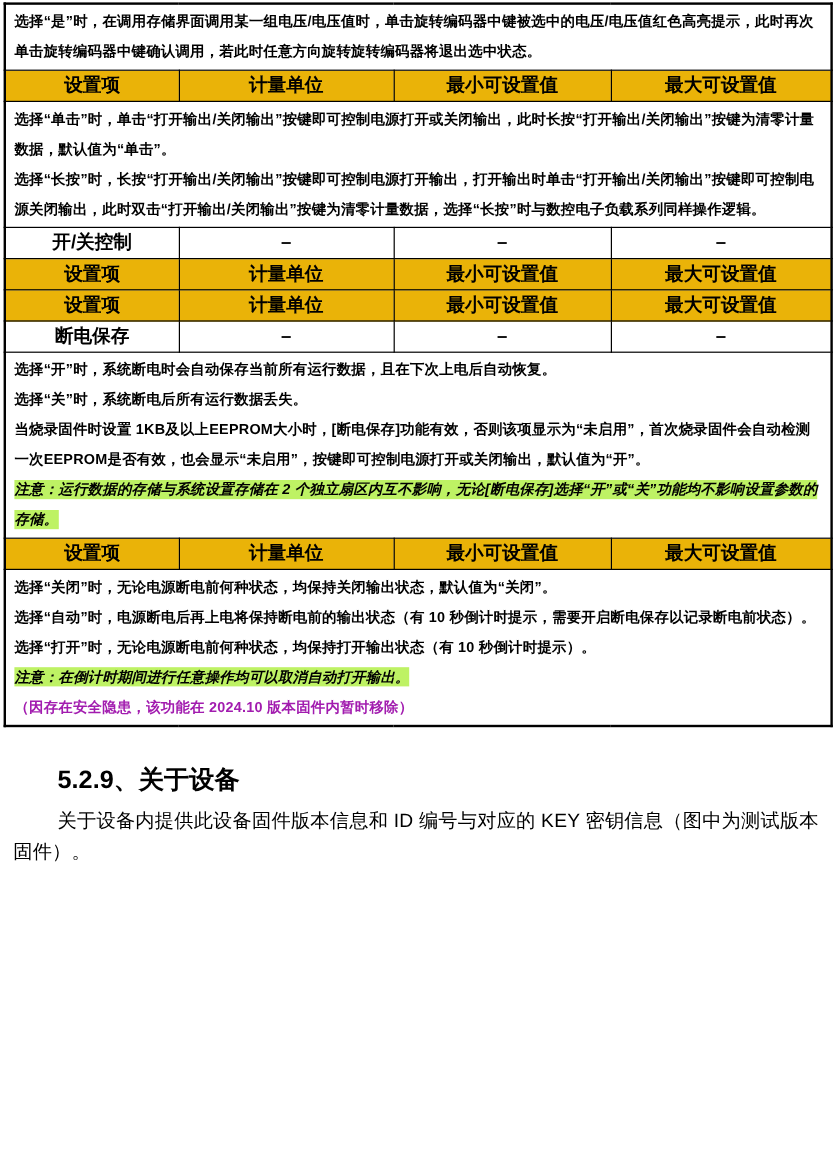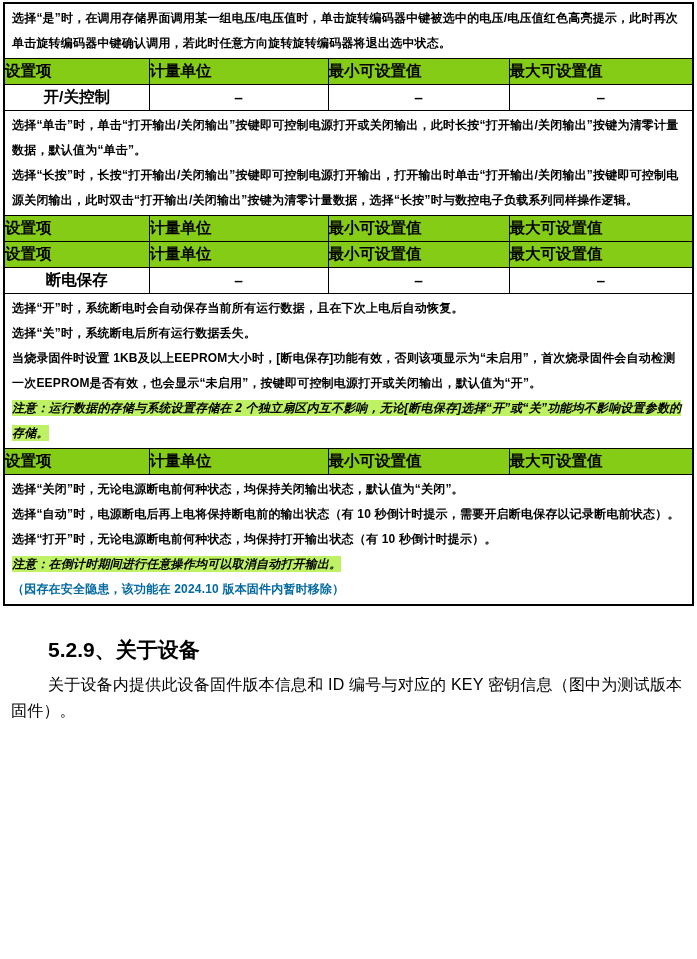--- a/index.html
+++ b/index.html
@@ -24,24 +24,24 @@
   }
   table.doc td, table.doc th{
     border:1.5px solid #000;
     vertical-align:middle;
   }
   col.c1{width:145px;}
   col.c2{width:179px;}
   col.c3{width:181px;}
   col.c4{width:auto;}
   th.hcol{
-    background:#84cc16;
+    background:#eab308;
     font-size:15.5px;
     font-weight:bold;
-    text-align:left;
+    text-align:center;
     padding:2px 0;
     height:18px;
   }
   td.item{
     text-align:center;
     font-size:15.5px;
     padding:2px 0;
     height:19px;
   }
   td.dash{
@@ -54,21 +54,21 @@
     font-size:12px;
     line-height:25px;
     letter-spacing:0.2px;
   }
   td.para p{margin:0;}
   p.note{font-style:italic;}
   p.note span.hl{
     background:#bef264;
     padding:1px 0;
   }
-  p.redline{color:#0369a1;}
+  p.redline{color:#a21caf;}
   .footer{margin-top:30px;}
   .footer .sec-title{
     margin:0 0 8px 0;
     padding-left:45px;
     font-size:21px;
     font-weight:bold;
   }
   .footer .sec-body{
     margin:0 6px 0 8px;
     text-indent:37px;
@@ -97,30 +97,30 @@
         </td>
       </tr>
 
       <tr>
         <th class="hcol">设置项</th>
         <th class="hcol">计量单位</th>
         <th class="hcol">最小可设置值</th>
         <th class="hcol">最大可设置值</th>
       </tr>
       <tr>
+        <td class="para" colspan="4">
+          <p>选择“单击”时，单击“打开输出/关闭输出”按键即可控制电源打开或关闭输出，此时长按“打开输出/关闭输出”按键为清零计量数据，默认值为“单击”。</p>
+          <p>选择“长按”时，长按“打开输出/关闭输出”按键即可控制电源打开输出，打开输出时单击“打开输出/关闭输出”按键即可控制电源关闭输出，此时双击“打开输出/关闭输出”按键为清零计量数据，选择“长按”时与数控电子负载系列同样操作逻辑。</p>
+        </td>
+      </tr>
+      <tr>
         <td class="item">开/关控制</td>
         <td class="dash">–</td>
         <td class="dash">–</td>
         <td class="dash">–</td>
-      </tr>
-      <tr>
-        <td class="para" colspan="4">
-          <p>选择“单击”时，单击“打开输出/关闭输出”按键即可控制电源打开或关闭输出，此时长按“打开输出/关闭输出”按键为清零计量数据，默认值为“单击”。</p>
-          <p>选择“长按”时，长按“打开输出/关闭输出”按键即可控制电源打开输出，打开输出时单击“打开输出/关闭输出”按键即可控制电源关闭输出，此时双击“打开输出/关闭输出”按键为清零计量数据，选择“长按”时与数控电子负载系列同样操作逻辑。</p>
-        </td>
       </tr>
 
       <tr>
         <th class="hcol">设置项</th>
         <th class="hcol">计量单位</th>
         <th class="hcol">最小可设置值</th>
         <th class="hcol">最大可设置值</th>
       </tr>
 
       <tr>

